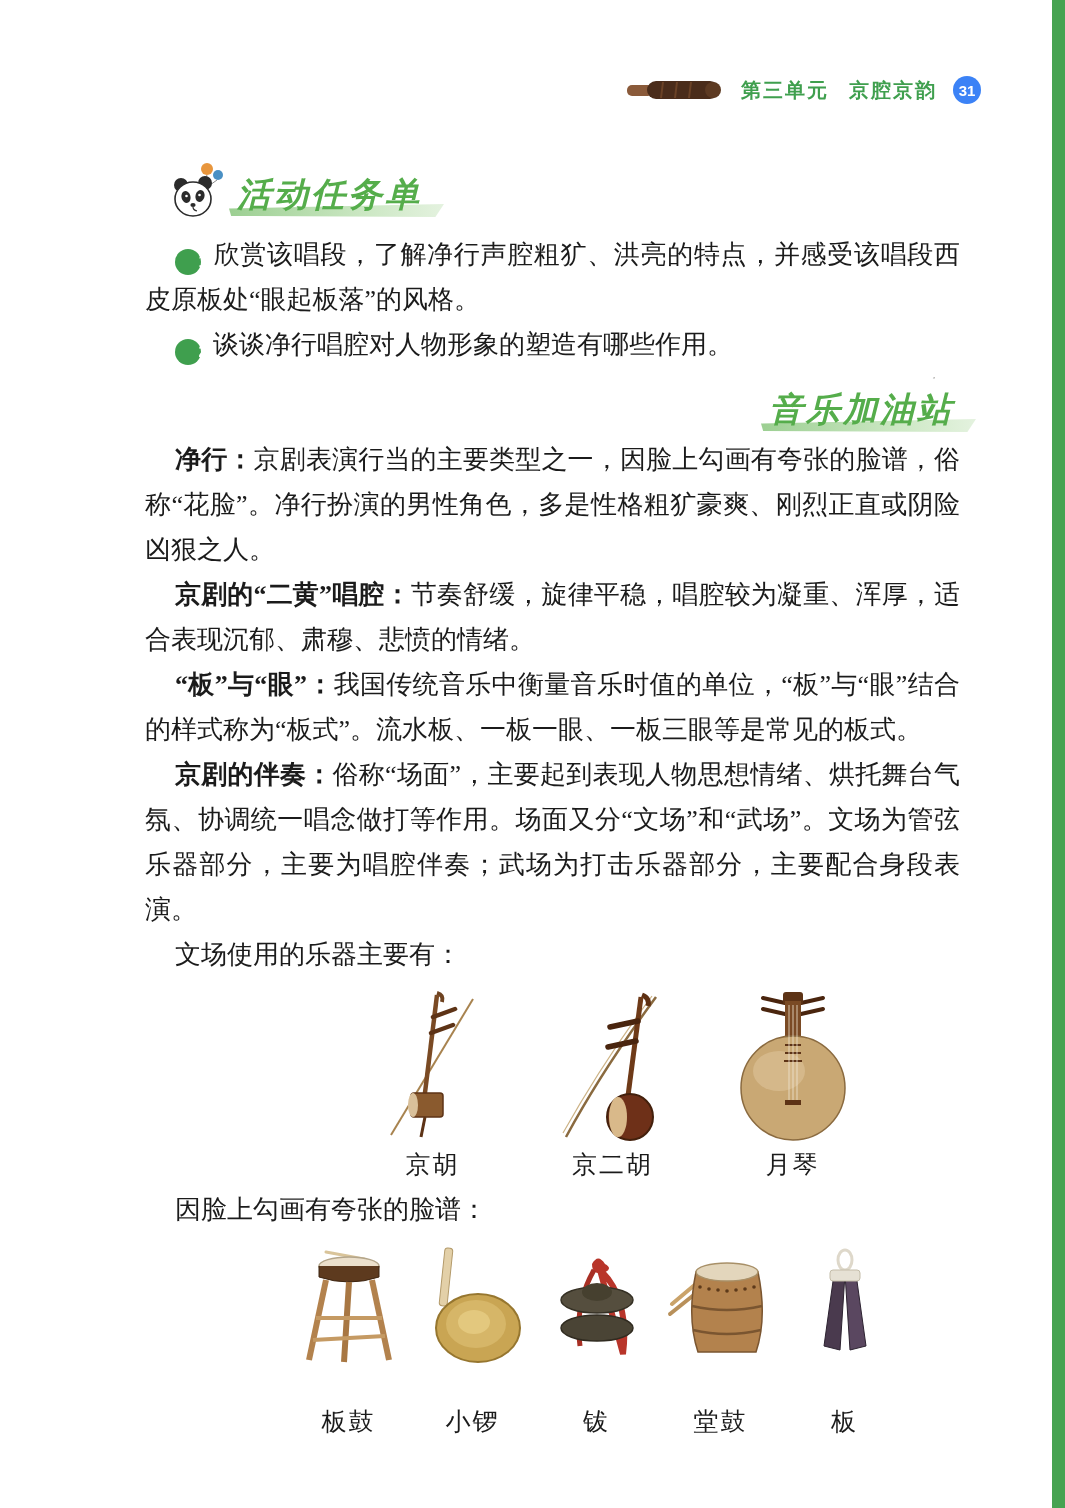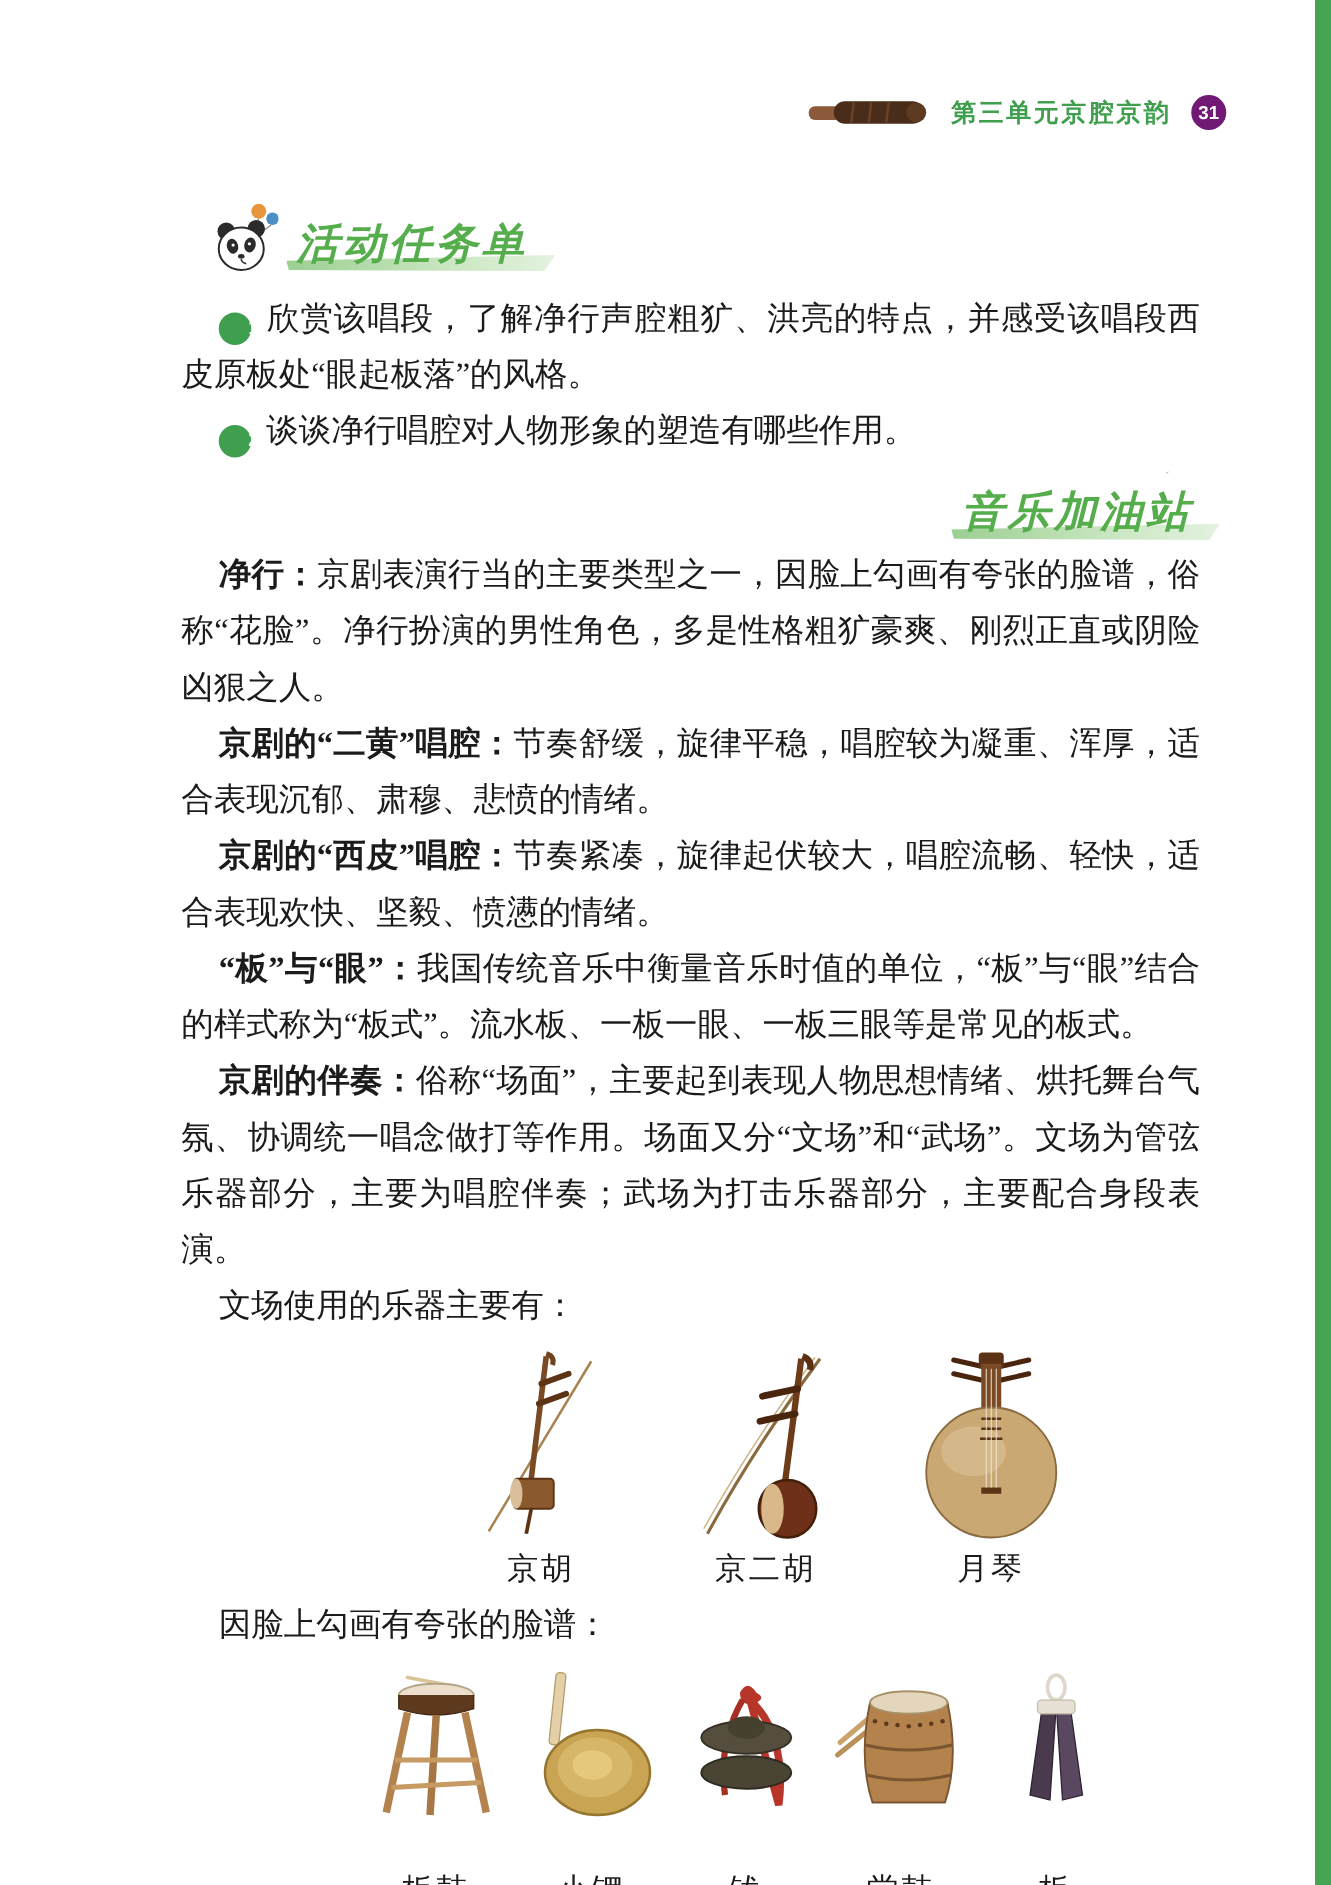--- a/index.html
+++ b/index.html
@@ -1,23 +1,23 @@
 <!DOCTYPE html>
 <html><head>
 <meta charset="utf-8">
 <title>第三单元 京腔京韵</title>
 <style>
   html,body{margin:0;padding:0;}
   body{width:1065px;height:1508px;position:relative;background:#ffffff;overflow:hidden;
        font-family:"Liberation Serif","DejaVu Serif",serif;color:#1b1b1b;}
   .edge-strip{position:absolute;top:0;right:0;width:13px;height:1508px;background:#46a351;}
   .header{position:absolute;top:76px;right:84px;display:flex;align-items:center;gap:16px;}
-  .unit-text{display:flex;color:#3f9f4e;font-family:"Liberation Sans","DejaVu Sans",sans-serif;
+  .unit-text{display:flex;gap:20px;color:#3f9f4e;font-family:"Liberation Sans","DejaVu Sans",sans-serif;
              font-weight:bold;font-size:20px;letter-spacing:2px;white-space:nowrap;}
-  .page-circle{width:28px;height:28px;border-radius:50%;background:#701a75;color:#fff;display:flex;
+  .page-circle{width:28px;height:28px;border-radius:50%;background:#3b82f6;color:#fff;display:flex;
                align-items:center;justify-content:center;font:bold 15px "Liberation Sans",sans-serif;}
   .content{position:absolute;left:145px;top:162px;width:815px;}
   .section-heading{display:flex;align-items:flex-end;gap:8px;margin-left:26px;height:56px;}
   .sh-wrap{position:relative;display:inline-block;padding:0 6px;text-align:right;}
   .sh-text{position:relative;z-index:2;font-family:"Liberation Sans","DejaVu Sans",sans-serif;
            font-weight:bold;font-style:italic;font-size:34px;letter-spacing:3px;color:#55ad4b;}
   .sh-swoosh{position:absolute;z-index:1;left:-2px;right:-16px;bottom:1px;height:13px;
              background:linear-gradient(90deg,#9ccf92,#cde8c5 65%,#e4f2df);
              clip-path:polygon(0 35%,100% 0,96% 100%,1% 92%);}
   .tasks{margin-top:14px;}
@@ -107,21 +107,20 @@
       </svg>
       <span class="sh-wrap">
         <span class="sh-text">音乐加油站</span>
         <span class="sh-swoosh"></span>
       </span>
     </div>
 
     <div class="paragraphs">
       <p class="para"><b>净行：</b><span>京剧表演行当的主要类型之一，因脸上勾画有夸张的脸谱，俗称“花脸”。净行扮演的男性角色，多是性格粗犷豪爽、刚烈正直或阴险凶狠之人。</span></p>
       <p class="para"><b>京剧的“二黄”唱腔：</b><span>节奏舒缓，旋律平稳，唱腔较为凝重、浑厚，适合表现沉郁、肃穆、悲愤的情绪。</span></p>
-      <p class="para"><b>京剧的“西皮”唱腔：</b><span>节奏紧凑，旋律起伏较大，唱腔流畅、轻快，适合表现欢快、坚毅、愤懑的情绪。</span></p>
       <p class="para"><b>“板”与“眼”：</b><span>我国传统音乐中衡量音乐时值的单位，“板”与“眼”结合的样式称为“板式”。流水板、一板一眼、一板三眼等是常见的板式。</span></p>
       <p class="para"><b>京剧的伴奏：</b><span>俗称“场面”，主要起到表现人物思想情绪、烘托舞台气氛、协调统一唱念做打等作用。场面又分“文场”和“武场”。文场为管弦乐器部分，主要为唱腔伴奏；武场为打击乐器部分，主要配合身段表演。</span></p>
     </div>
 
     <p class="para">文场使用的乐器主要有：</p>
 
     <div class="inst-row row-wen">
       <figure>
         <svg width="120" height="155" viewBox="0 0 120 155">
           <line x1="18" y1="148" x2="100" y2="12" stroke="#a8834f" stroke-width="2"></line>

